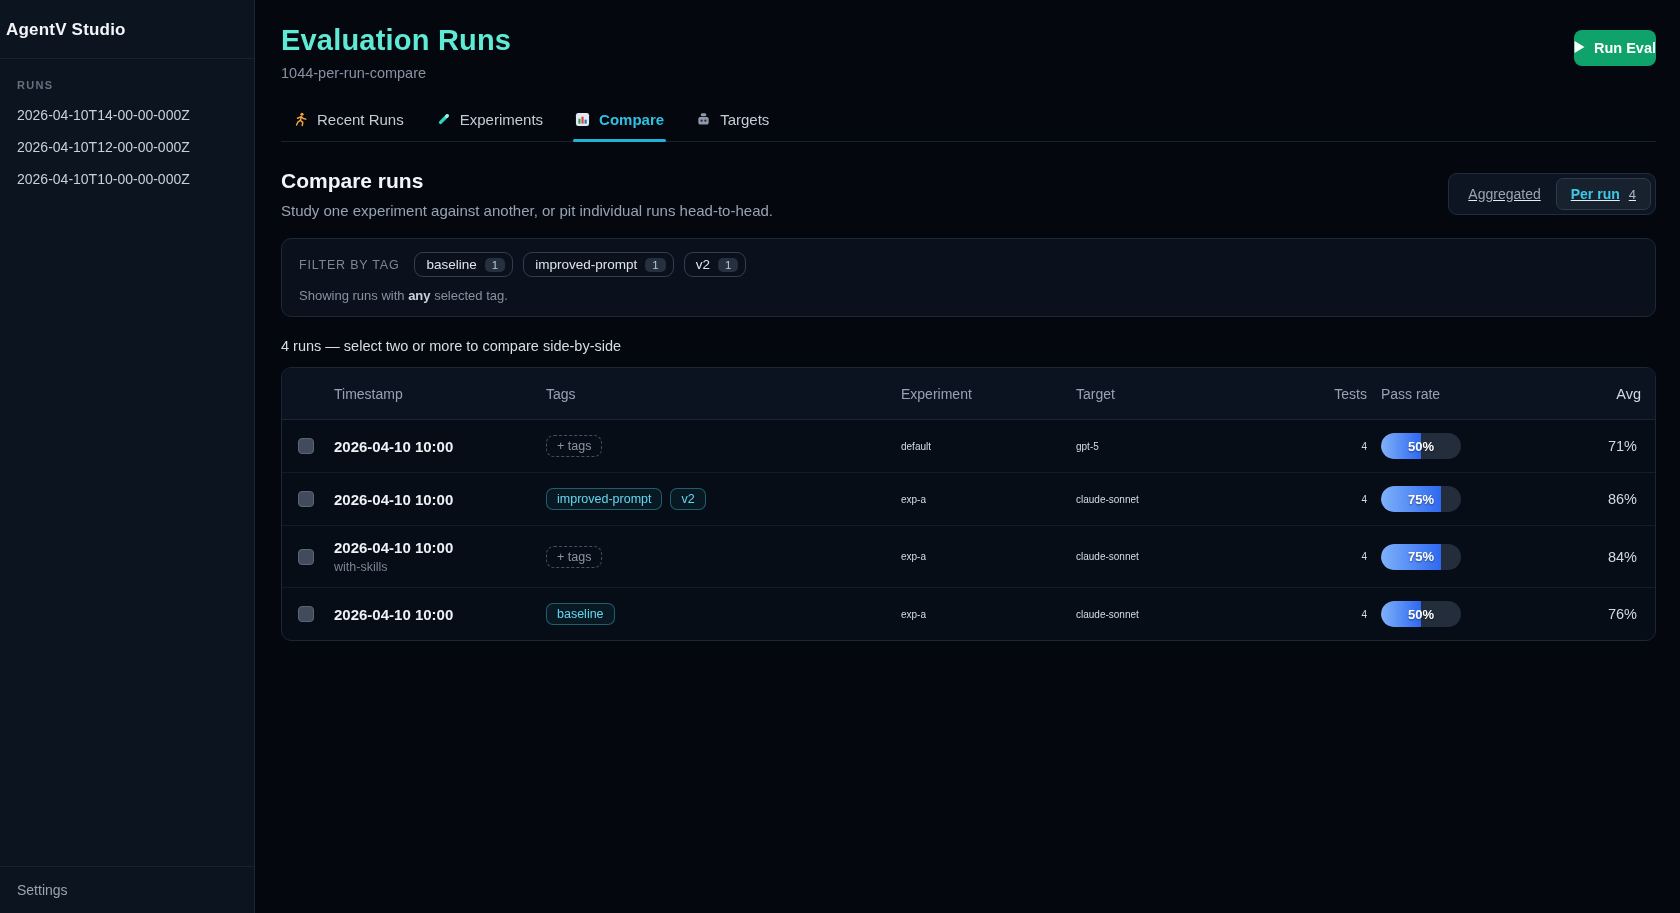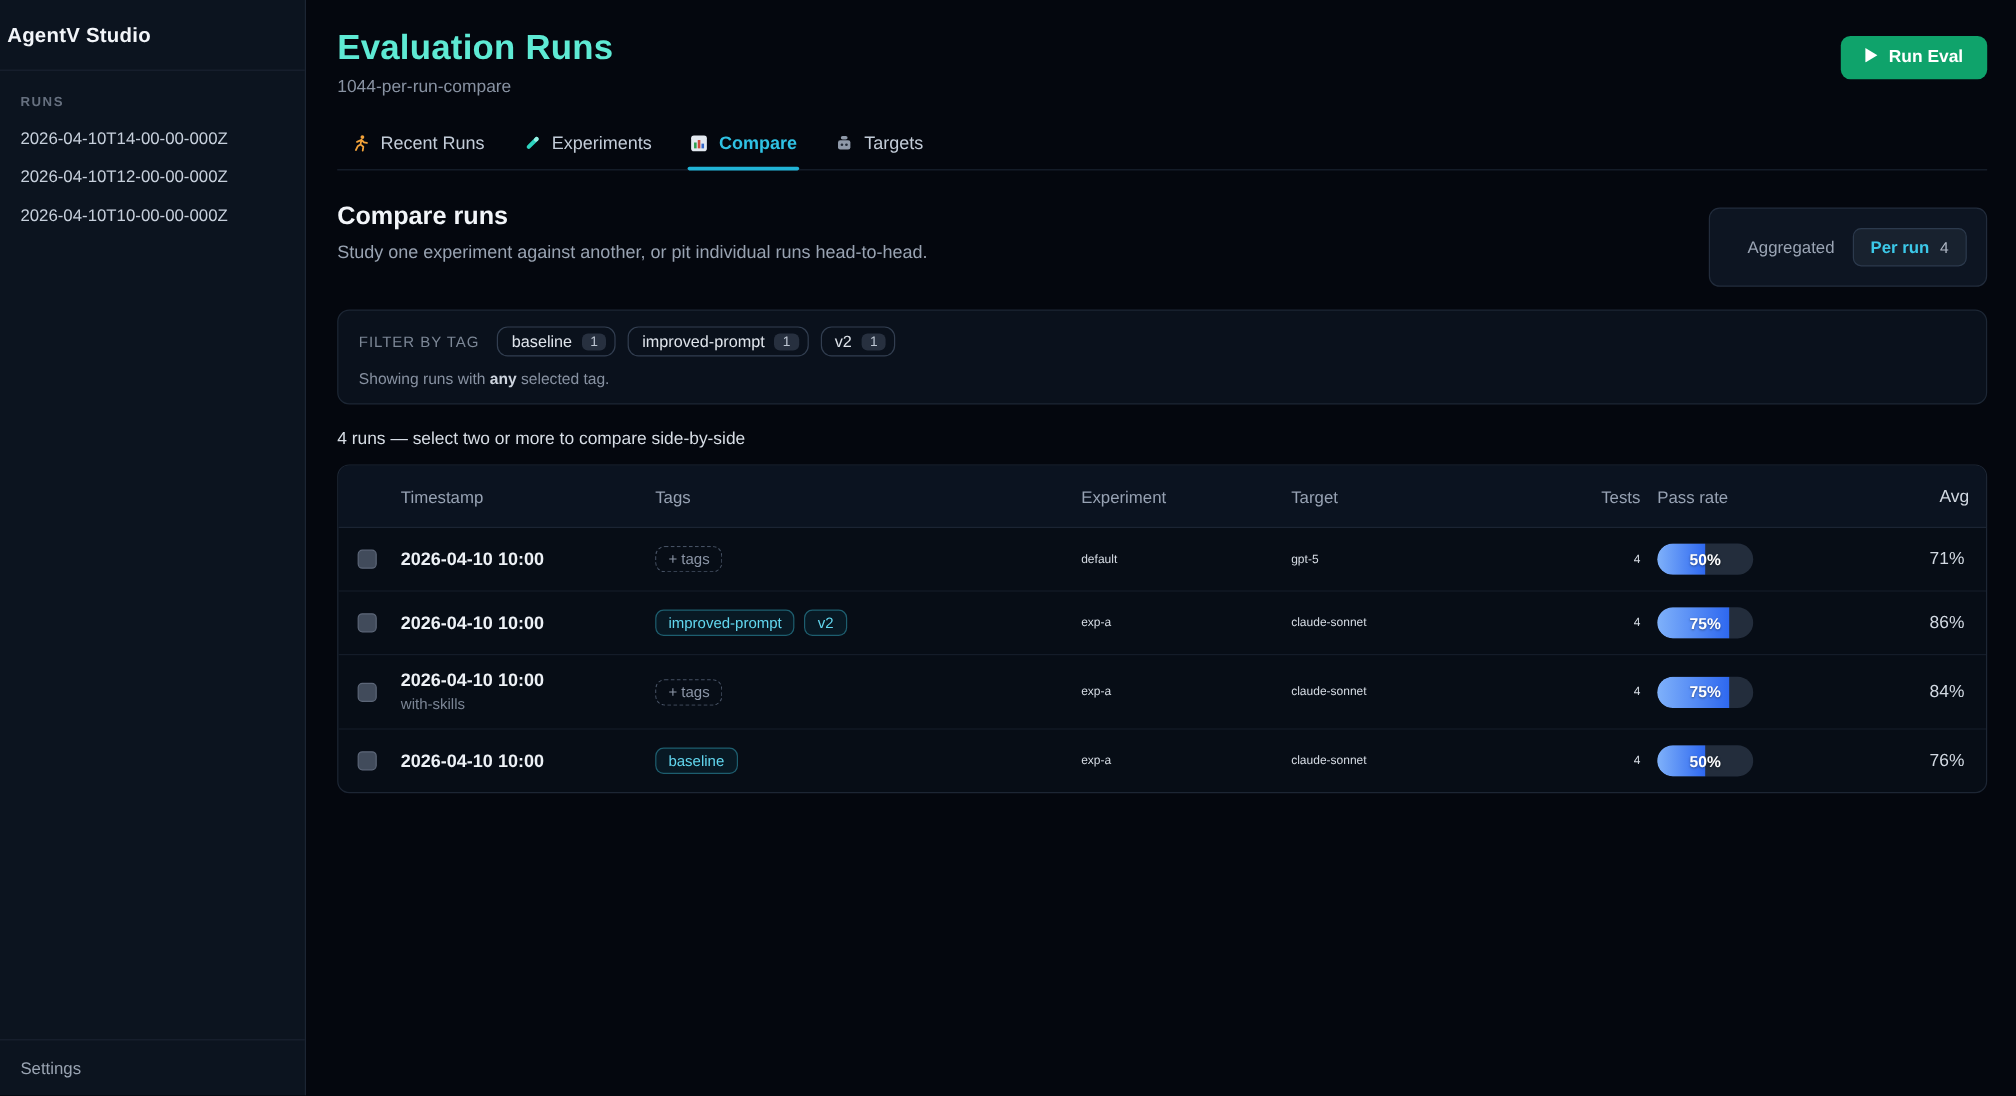--- a/index.html
+++ b/index.html
@@ -45,21 +45,21 @@
   .page-header {
     padding:24px 24px 0 26px;
     display:flex; justify-content:space-between; align-items:flex-start;
   }
   .page-header h1 { font-size:29px; font-weight:700; letter-spacing:.2px; color:#5eead4;text-align:right; }
   .subtitle { margin-top:8px; font-size:14.5px; color:#8892a2; }
   .run-eval {
     display:flex; align-items:center; gap:9px;
     background:#0fa36b; border:none; border-radius:8px;
     color:#fff; font-weight:600; font-size:14.5px;
-    padding:10px 20px; margin-top:6px; cursor:pointer;
+    padding:10px 0; margin-top:6px; cursor:pointer;
     font-family:inherit;
   }
 
   
   .tabs {
     display:flex; gap:28px;
     margin:30px 24px 0 26px; padding-left:10px;
     border-bottom:1px solid #1a2230;
   }
   .tab {
@@ -79,21 +79,21 @@
   .compare-head {
     display:flex; justify-content:space-between; align-items:flex-start;
     padding:27px 24px 0 26px;
   }
   .compare-head h2 { font-size:21px; font-weight:700; color:#f2f5f9; }
   .compare-desc { margin-top:9px; font-size:15px; color:#98a2b1; }
 
   .toggle {
     display:flex; align-items:flex-start;
     background:#0d1522; border:1px solid #222c3c; border-radius:9px;
-    padding:16px; margin-top:4px;
+    padding:4px; margin-top:4px;text-decoration:underline;
   }
   .toggle-opt {
     background:none; border:1px solid transparent; font-family:inherit;
     font-size:14px; color:#9aa4b4; padding:7px 14px; border-radius:7px;
     display:flex; align-items:center; gap:9px; cursor:pointer;
   }
   .toggle-opt.active {
     background:#18222f; border-color:#2c3a4d; color:#3cc8e8; font-weight:600;
   }
   .toggle-count { color:#aeb7c4; font-weight:400; font-size:13px; }

